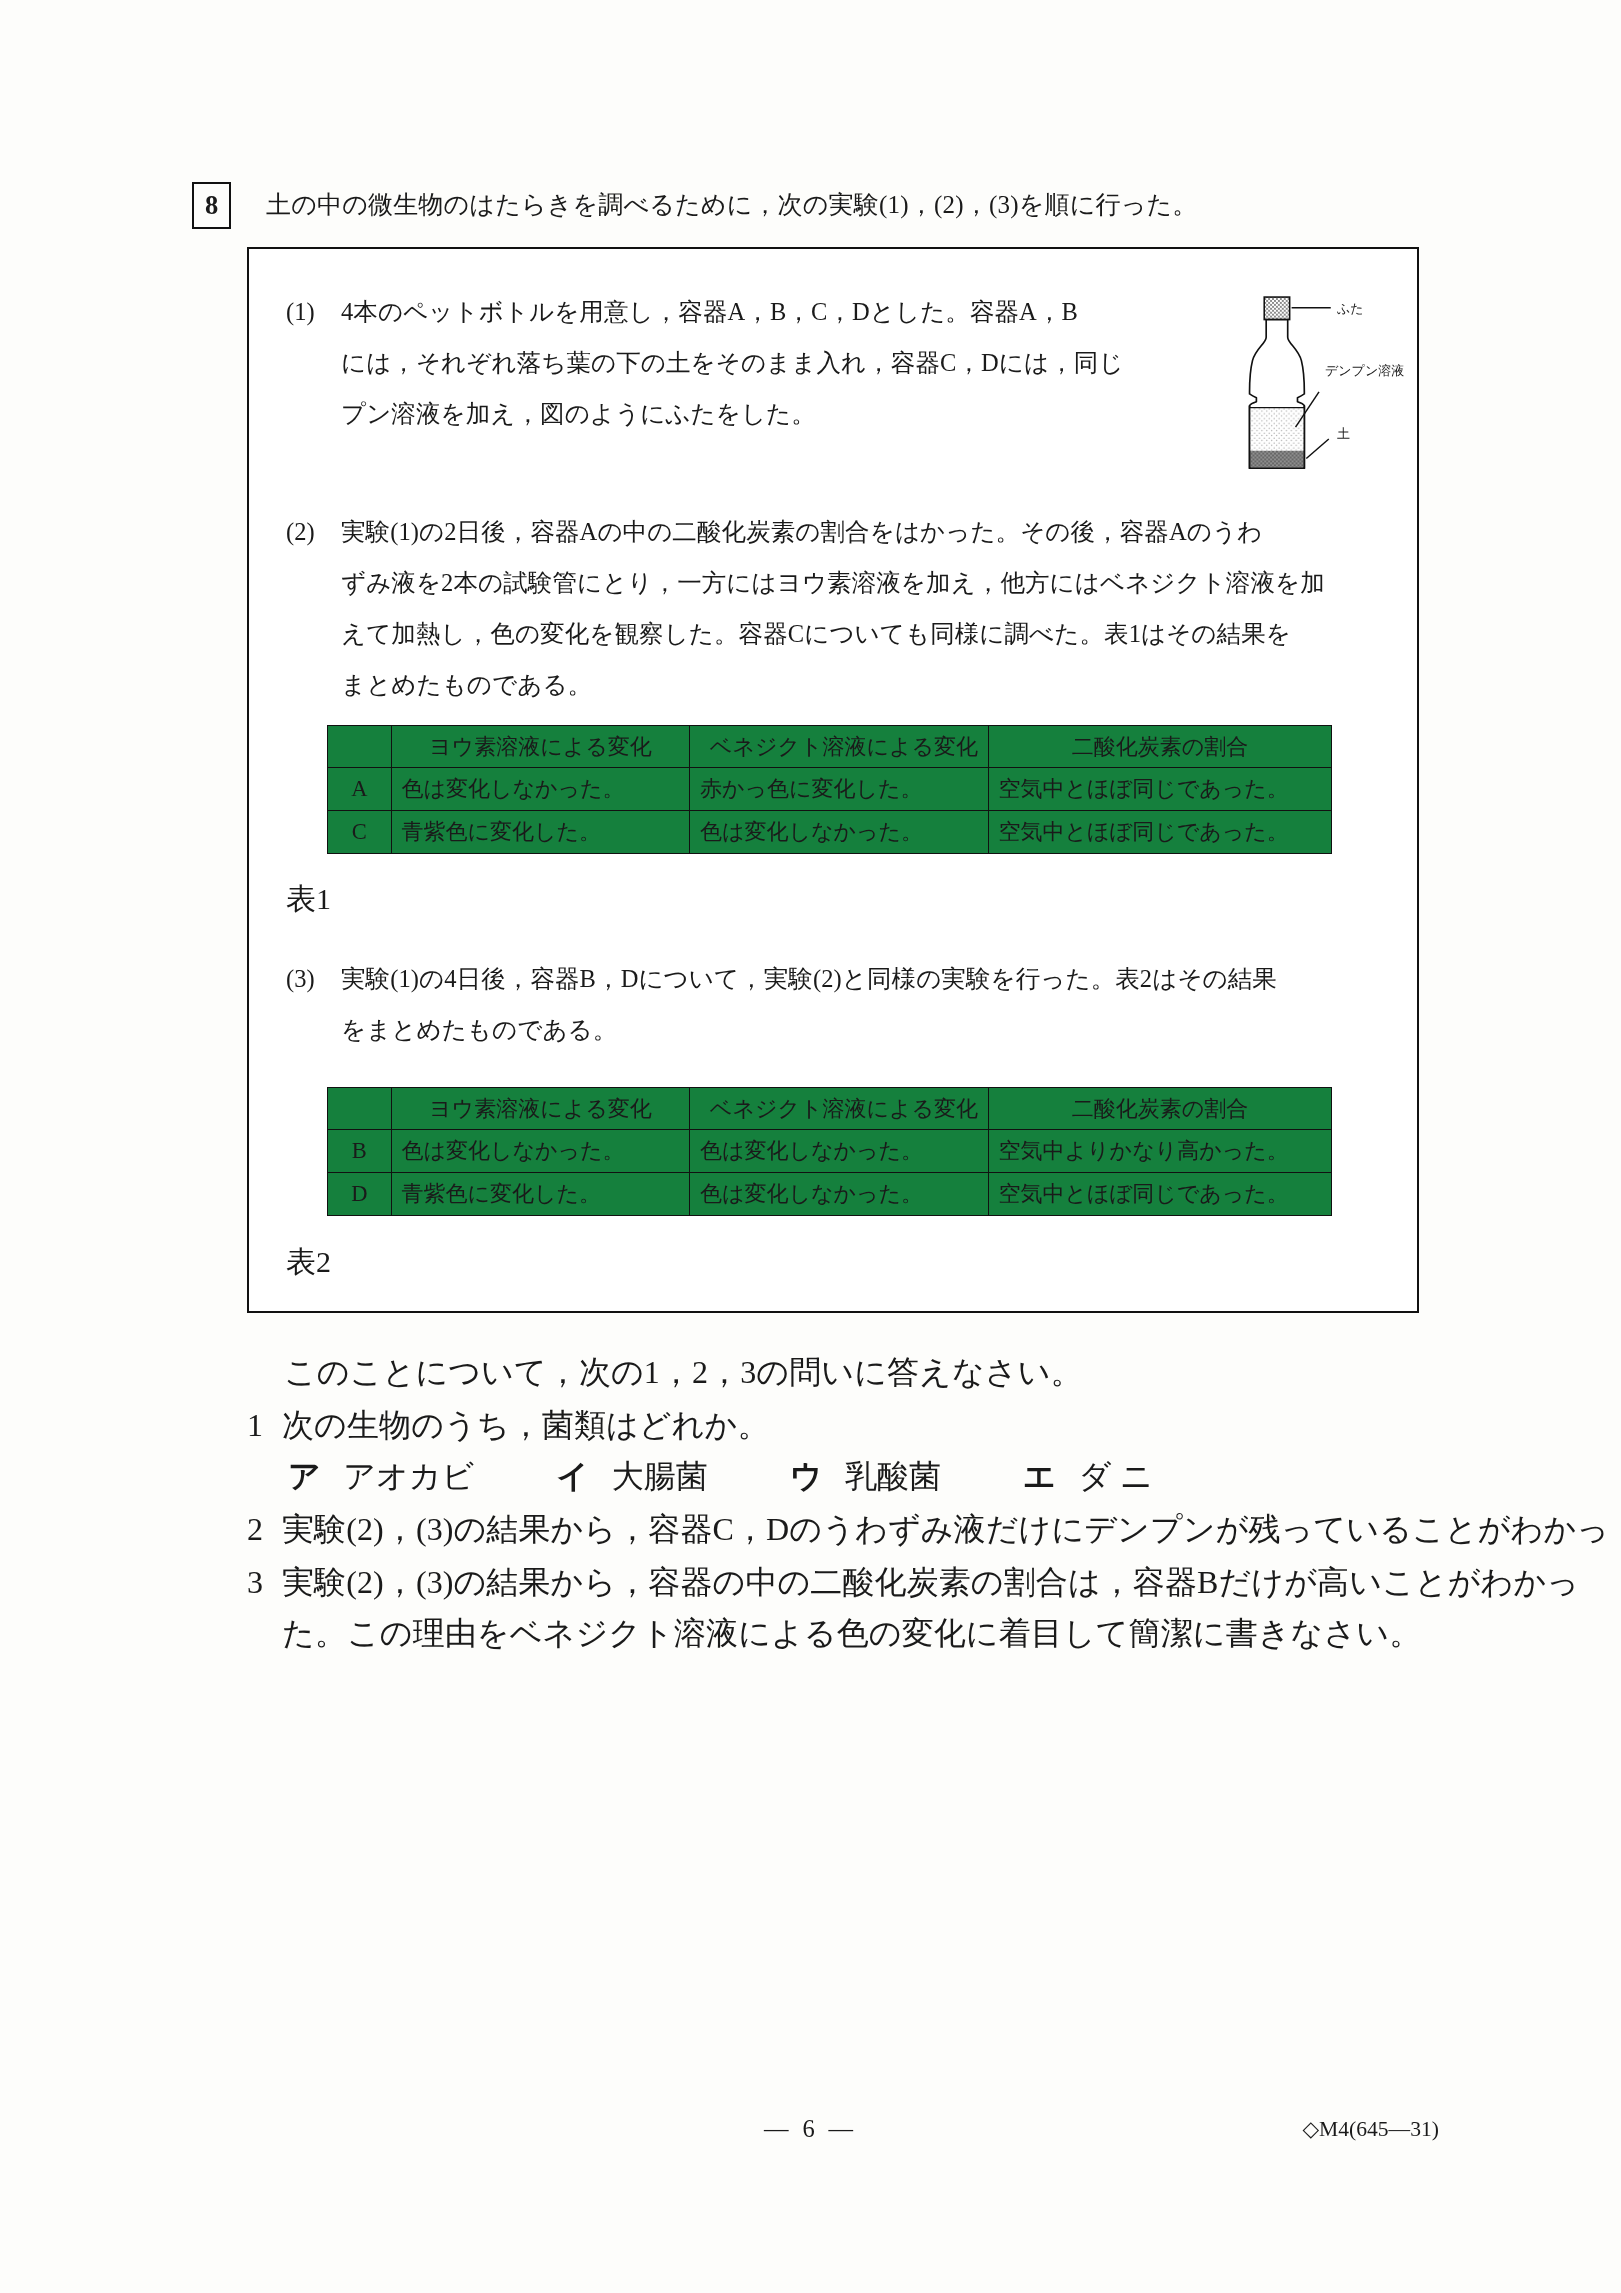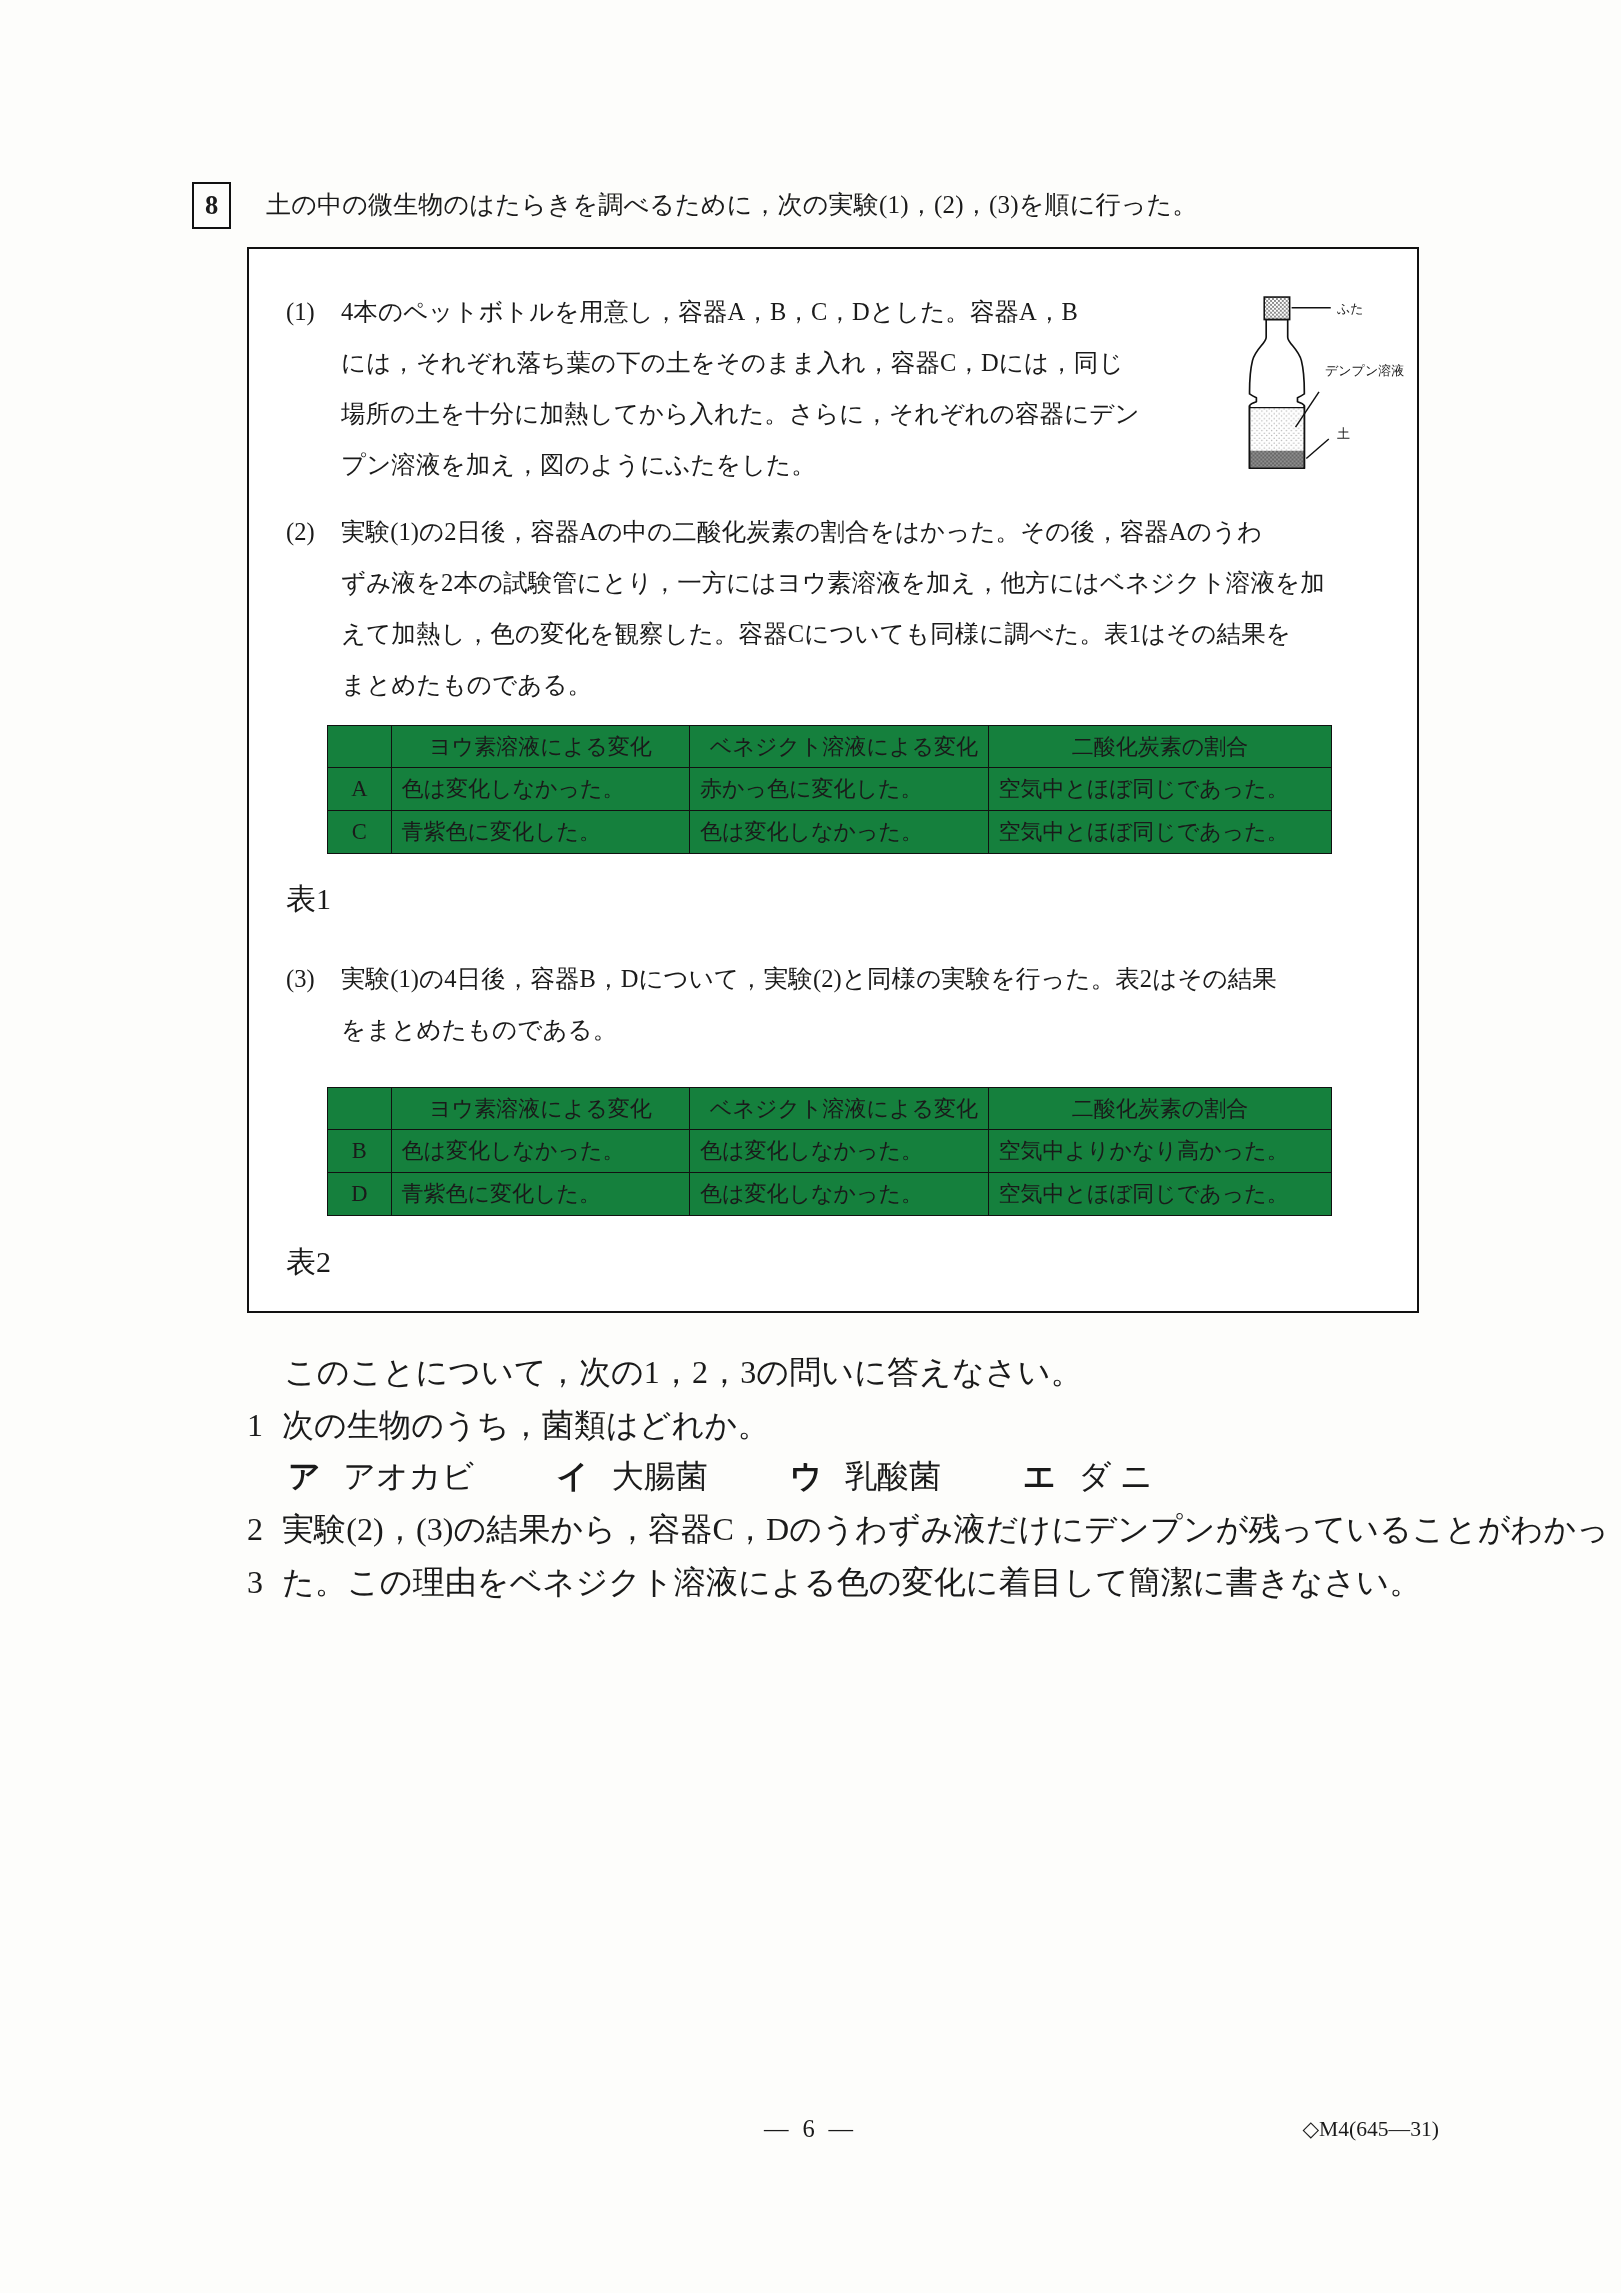--- a/index.html
+++ b/index.html
@@ -217,21 +217,20 @@
     <div class="lead-text">土の中の微生物のはたらきを調べるために，次の実験(1)，(2)，(3)を順に行った。</div>
   </div>
 
   <div class="exp-box">
 
     <div class="exp-item" id="exp1">
       <span class="marker">(1)</span>
       <div class="body">
         <p>4本のペットボトルを用意し，容器A，B，C，Dとした。容器A，B</p>
         <p>には，それぞれ落ち葉の下の土をそのまま入れ，容器C，Dには，同じ</p>
-        <p>場所の土を十分に加熱してから入れた。さらに，それぞれの容器にデン</p>
         <p>プン溶液を加え，図のようにふたをした。</p>
       </div>
     </div>
 
     <div class="bottle-fig">
       <svg width="181" height="201" viewBox="0 0 185 205">
         <defs>
           <pattern id="dots-cap" width="4" height="4" patternUnits="userSpaceOnUse">
             <rect width="4" height="4" fill="#ffffff"></rect>
             <circle cx="1" cy="1" r="0.9" fill="#555"></circle>
@@ -378,20 +377,21 @@
     <div class="q-item">
       <span class="qmark">2</span>
       <div class="qbody">
         <p>実験(2)，(3)の結果から，容器C，Dのうわずみ液だけにデンプンが残っていることがわかっ</p>
       </div>
     </div>
 
     <div class="q-item">
       <span class="qmark">3</span>
       <div class="qbody">
+        <p>実験(2)，(3)の結果から，容器の中の二酸化炭素の割合は，容器Bだけが高いことがわかっ</p>
         <p>た。この理由をベネジクト溶液による色の変化に着目して簡潔に書きなさい。</p>
       </div>
     </div>
 
   </div>
 
   <div class="footer-page">— 6 —</div>
   <div class="footer-code">◇M4(645—31)</div>
 
 </div>

